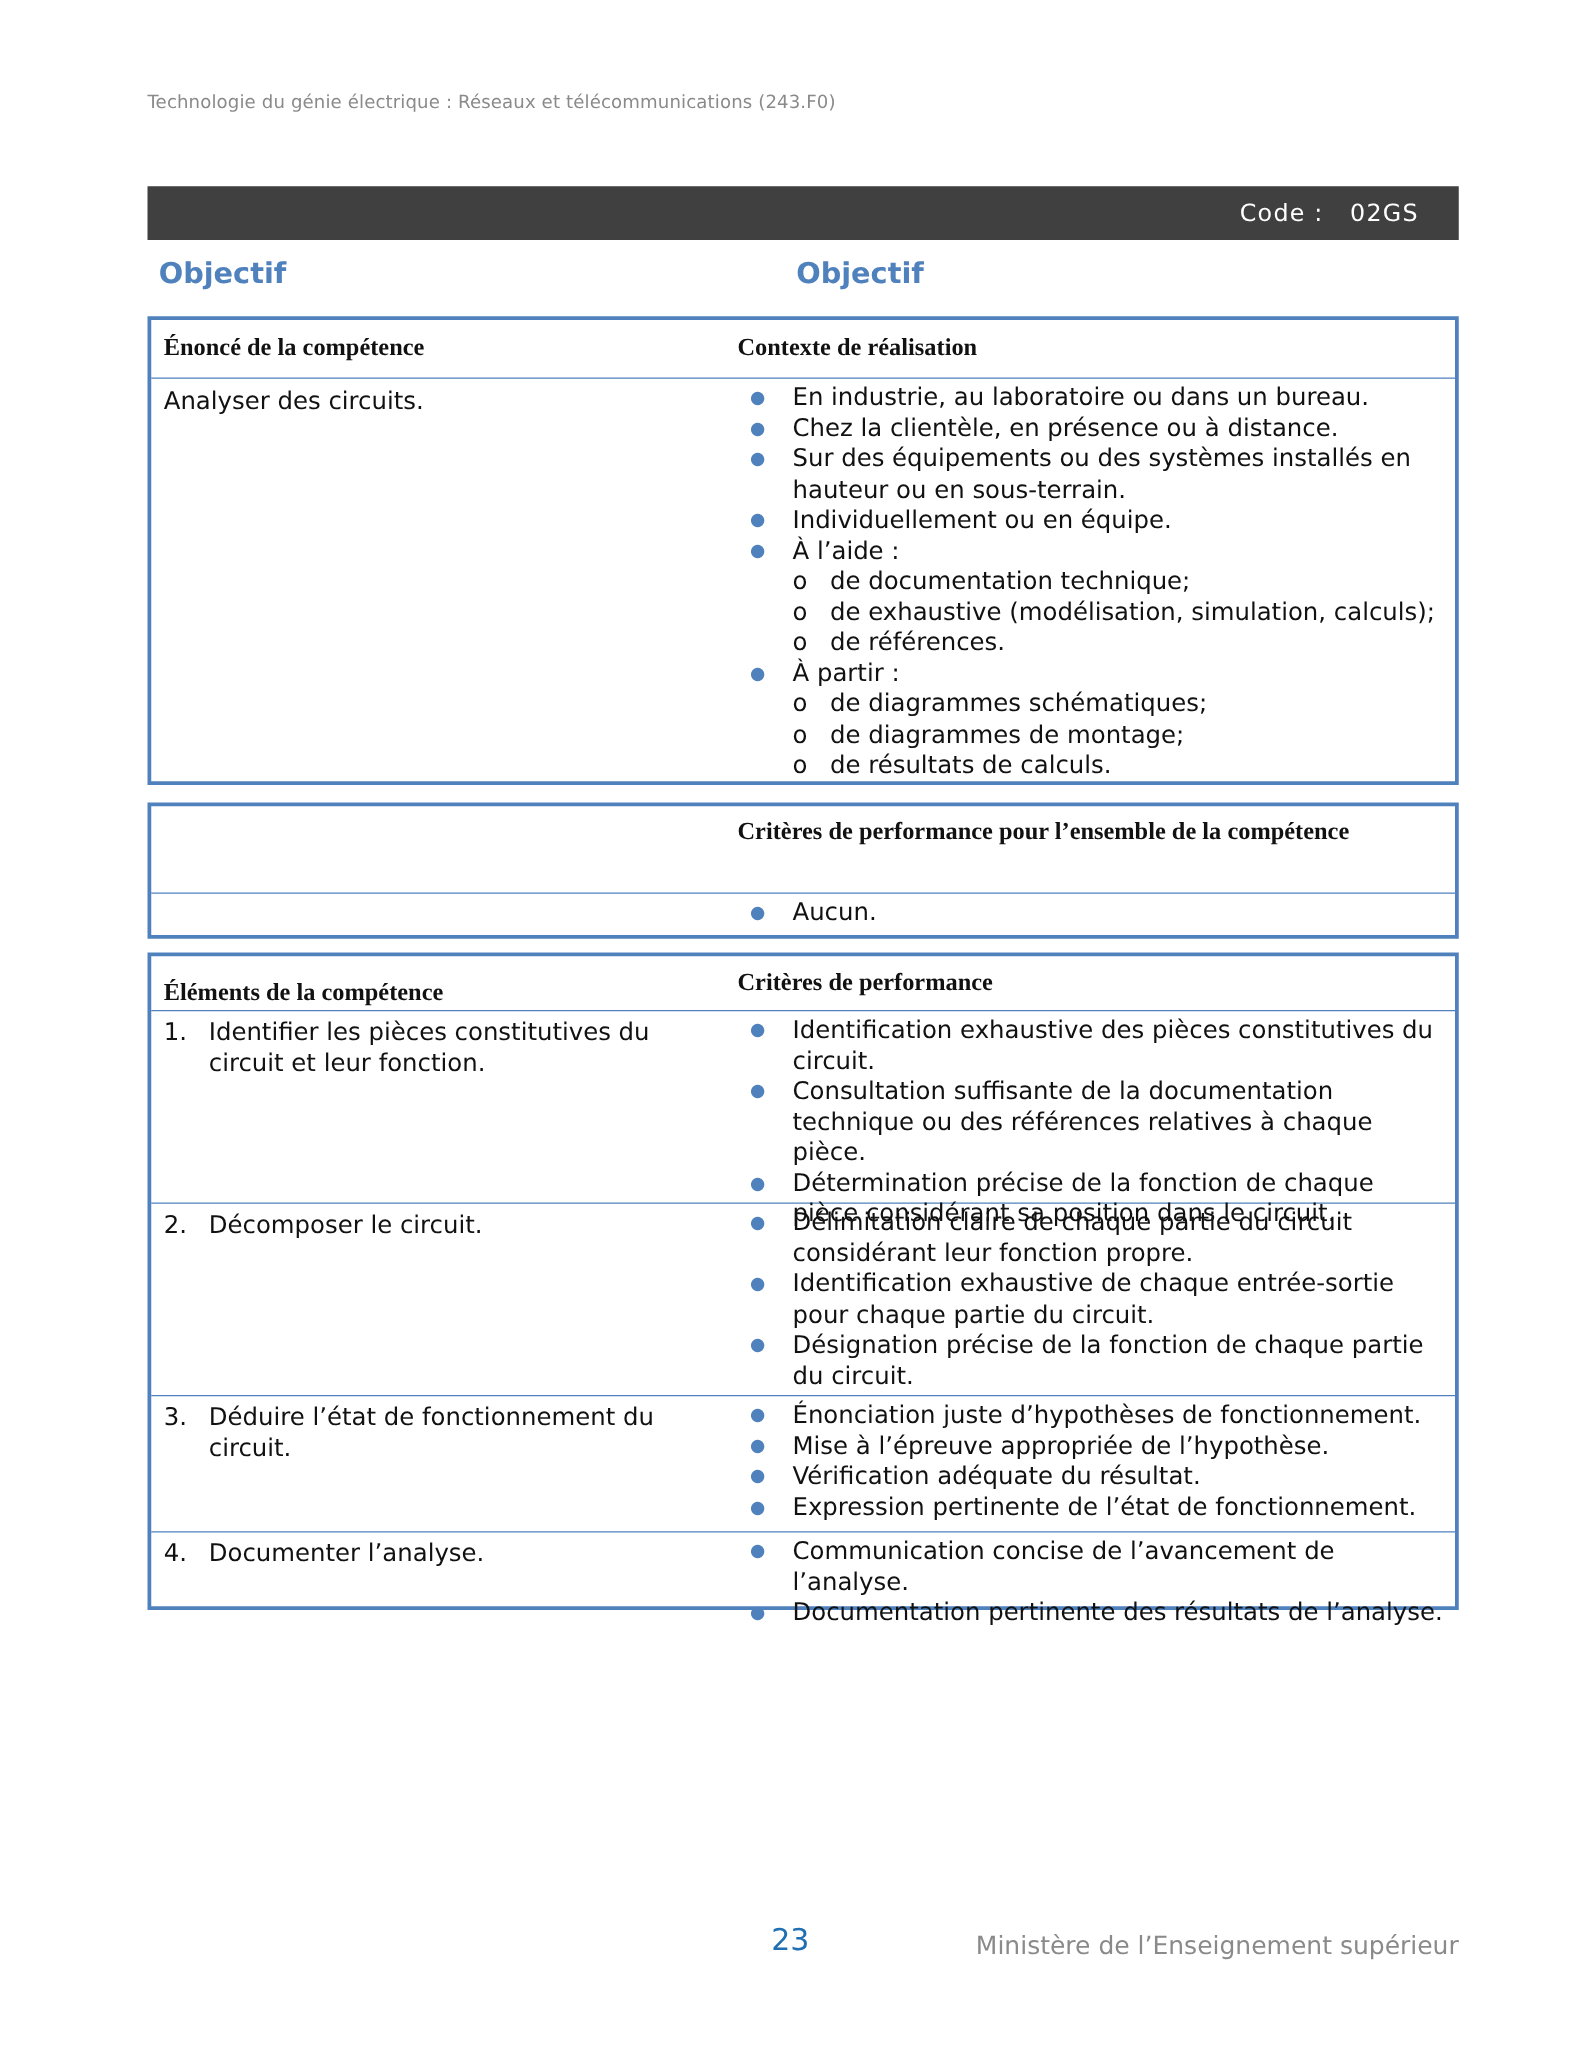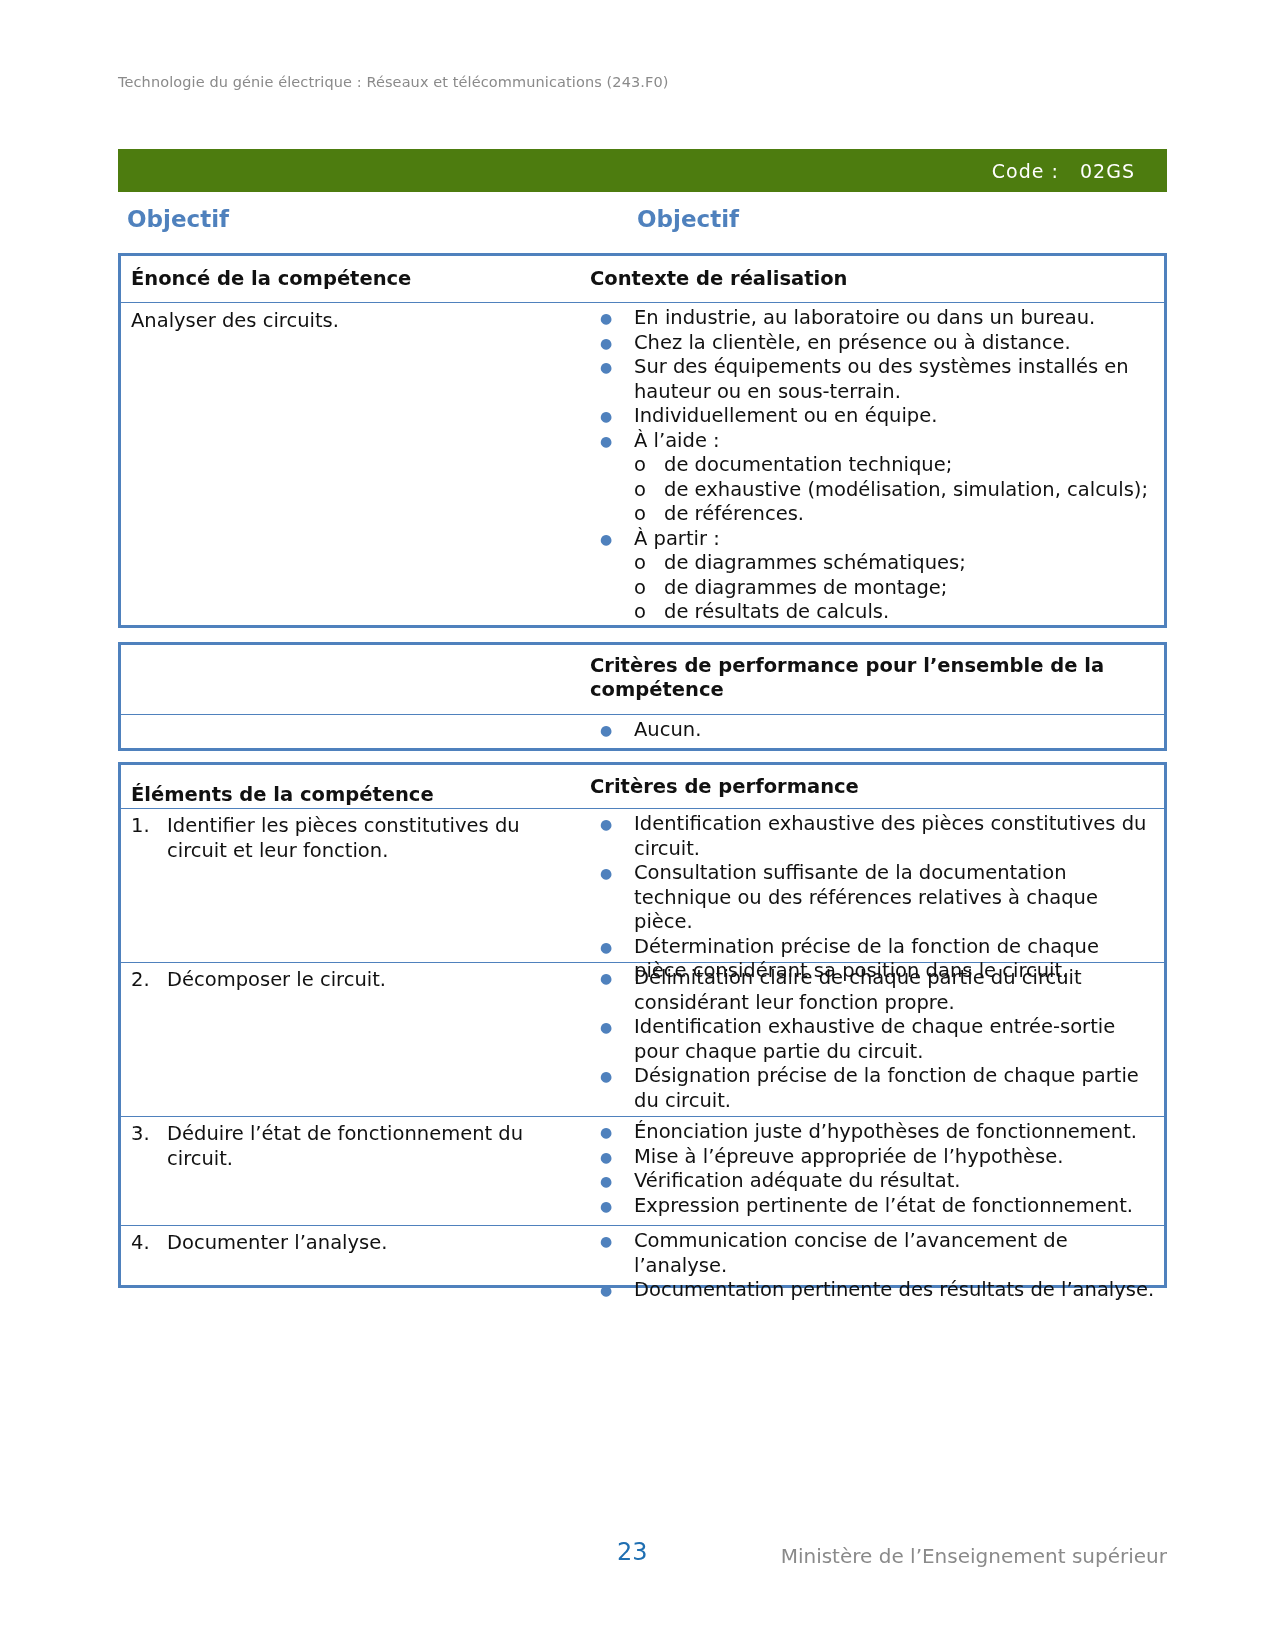--- a/index.html
+++ b/index.html
@@ -1,29 +1,29 @@
 <!DOCTYPE html>
 <html><head>
   <meta charset="utf-8">
   <style>
     html, body { margin: 0; padding: 0; background: #ffffff; }
     body { width: 1275px; height: 1650px; position: relative; overflow: hidden;
            font-family: "DejaVu Sans", sans-serif; color: #111; }
     .running-head { position: absolute; left: 118px; top: 74px; font-size: 14.5px; color: #8a8a8a; letter-spacing: 0.1px; }
-    .code-bar { position: absolute; left: 118px; top: 149px; width: 1049px; height: 43px; background: #4d7c0f; }
+    .code-bar { position: absolute; left: 118px; top: 149px; width: 1049px; height: 43px; background: #404040; }
     .code-text { position: absolute; right: 32px; top: 11px; color: #ffffff; font-size: 19px; letter-spacing: 1px; }
     .sec-title { position: absolute; top: 206px; font-size: 23px; font-weight: bold; color: #4f81bd; }
     .sec-objectif { left: 127px; }
     .sec-standard { left: 637px; }
     .tbl { position: absolute; left: 118px; width: 1043px; border: 3px solid #4f81bd; border-collapse: collapse; }
     .row { display: flex; border-top: 1.5px solid #4f81bd; }
     .row:first-child { border-top: none; }
     .cell-l { width: 469px; padding: 0 0 0 10px; box-sizing: border-box; }
     .cell-r { flex: 1; padding: 0 8px 0 0; box-sizing: border-box; }
-    .hdr { font-weight: bold; font-size: 19.5px; padding-top: 11px; padding-bottom: 10px; line-height: 24px; }
+    .hdr { font-weight: bold; font-size: 19.5px; padding-top: 11px; padding-bottom: 10px; line-height: 24px; font-family: Liberation Serif, serif; }
     .txt { font-size: 19.5px; line-height: 24.5px; }
     .bul { display: flex; align-items: flex-start; }
     .bul .dot { width: 44px; flex: none; padding-left: 10px; box-sizing: border-box; color: #4f81bd; font-size: 14px; line-height: 24.5px; }
     .bul .btxt { flex: 1; }
     .sub { display: flex; padding-left: 44px; }
     .sub .o { width: 30px; flex: none; }
     .num { display: flex; }
     .num .n { width: 36px; flex: none; }
     .footer-page { position: absolute; left: 617px; top: 1538px; font-size: 24px; color: #1f6fb2; }
     .footer-ministry { position: absolute; right: 108px; top: 1544px; font-size: 20px; color: #8a8a8a; }

